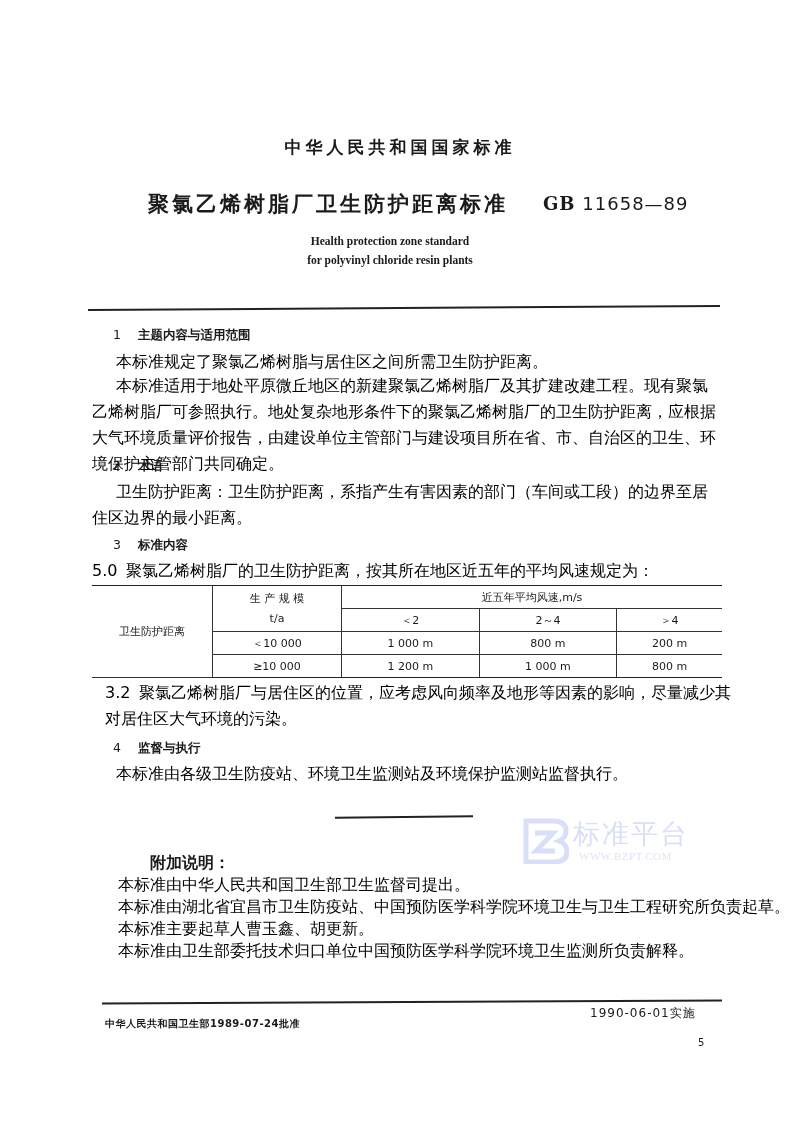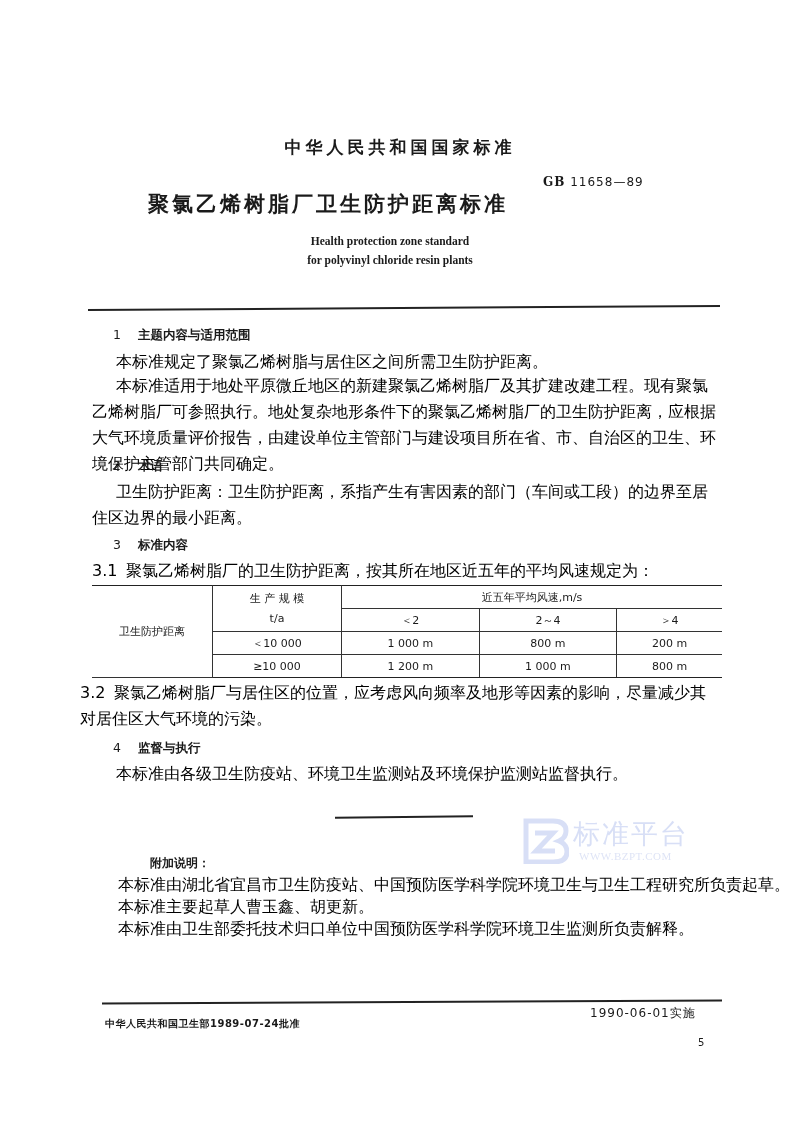--- a/index.html
+++ b/index.html
@@ -3,21 +3,21 @@
 <meta charset="utf-8">
 <style>
   html, body { margin: 0; padding: 0; }
   body {
     width: 800px; height: 1124px; background: #ffffff; position: relative; overflow: hidden;
     font-family: "DejaVu Serif", "Liberation Serif", serif; color: #1a1a1a;
   }
   .abs { position: absolute; }
   .national { left: 0; width: 800px; top: 136px; text-align: center; font-family: "DejaVu Sans", sans-serif; font-weight: bold; font-size: 17px; letter-spacing: 4px; }
   .title { left: 148px; top: 190px; font-family: "DejaVu Sans", sans-serif; font-weight: bold; font-size: 21px; letter-spacing: 3px; }
-  .gbcode { left: 543px; top: 175px; font-family: "DejaVu Sans", sans-serif; font-size: 12px; letter-spacing: 1px; }
+  .gbcode { left: 543px; top: 193px; font-family: "DejaVu Sans", sans-serif; font-size: 18px; letter-spacing: 1px; }
   .gbcode .gb { font-weight: bold; font-family: "DejaVu Serif", serif; }
   .en { left: 0; width: 800px; text-align: center; font-family: "Liberation Serif", serif; font-weight: bold; font-size: 11.5px; }
   .en1 { top: 235px; left: -10px; }
   .en2 { top: 254px; left: -10px; }
   .rule { background: #222; height: 1.5px; }
   .h { font-family: "DejaVu Sans", sans-serif; font-weight: bold; font-size: 12.5px; margin-left: 23px; }
   .h .num { display: inline-block; width: 25px; font-weight: normal; }
   .p { font-family: "DejaVu Sans", sans-serif; font-size: 16px; line-height: 26px; color: #000000; }
   .indent { text-indent: 24px; }
   table.std { position: absolute; left: 92px; top: 585px; width: 630px; border-collapse: collapse; font-family: "DejaVu Sans", sans-serif; font-size: 11px; }
@@ -57,21 +57,21 @@
 
 <div class="abs h" style="left:90px; top:458px;">
   <span class="num">2</span><span>术语</span>
 </div>
 <div class="abs p indent" style="left:92px; top:479px; width:628px;">卫生防护距离：卫生防护距离，系指产生有害因素的部门（车间或工段）的边界至居住区边界的最小距离。</div>
 
 <div class="abs h" style="left:90px; top:537px;">
   <span class="num">3</span><span>标准内容</span>
 </div>
 <div class="abs p" style="left:92px; top:558px; width:628px;">
-  <span style="display:inline-block; width:34px;">3.1</span><span>聚氯乙烯树脂厂的卫生防护距离，按其所在地区近五年的平均风速规定为：</span>
+  <span style="display:inline-block; width:34px;">5.0</span><span>聚氯乙烯树脂厂的卫生防护距离，按其所在地区近五年的平均风速规定为：</span>
 </div>
 
 <table class="std">
   <tbody>
       <tr>
     <td class="first" rowspan="4"><span>卫生防护距离</span></td>
     <td rowspan="2" style="width:128px; line-height:20px;">
       <div>生 产 规 模</div>
       <div>t/a</div>
     </td>
@@ -90,21 +90,21 @@
   </tr>
   <tr>
     <td>≥10 000</td>
     <td>1 200 m</td>
     <td>1 000 m</td>
     <td class="last">800 m</td>
   </tr>
 </tbody>
   </table>
 
-<div class="abs p" style="left:80px; top:680px; width:628px;">
+<div class="abs p" style="left:105px; top:680px; width:628px;">
   <span style="display:inline-block; width:34px;">3.2</span><span>聚氯乙烯树脂厂与居住区的位置，应考虑风向频率及地形等因素的影响，尽量减少其对居住区大气环境的污染。</span>
 </div>
 
 <div class="abs h" style="left:90px; top:740px;">
   <span class="num">4</span><span>监督与执行</span>
 </div>
 <div class="abs p indent" style="left:92px; top:761px; width:628px;">本标准由各级卫生防疫站、环境卫生监测站及环境保护监测站监督执行。</div>
 
 <div class="abs rule" style="left:335px; top:816px; width:138px; transform: rotate(-0.6deg);"></div>
 
@@ -113,21 +113,22 @@
     <path d="M3 3 H30 Q43 3 43 13 Q43 20 36 23 Q44 26 44 34 Q44 44 30 44 H3 Z" fill="none" stroke="#b9c6ef" stroke-width="5"></path>
     <path d="M12 15 H30 L13 33 H32" fill="none" stroke="#b9c6ef" stroke-width="5"></path>
   </svg>
   <div class="wm-text">
     <div class="wm-cn">标准平台</div>
     <div class="wm-url">WWW.BZPT.COM</div>
   </div>
 </div>
 
 <div class="abs" style="left:118px; top:852px;">
-  <div class="h" style="font-size:12px; line-height:22px;padding-left:9px;">附加说明：</div>
+  <div class="h" style="font-size:16px; line-height:22px;padding-left:9px;">附加说明：</div>
+  <div class="p" style="line-height:22px;">本标准由中华人民共和国卫生部卫生监督司提出。</div>
   <div class="p" style="line-height:22px;">本标准由湖北省宜昌市卫生防疫站、中国预防医学科学院环境卫生与卫生工程研究所负责起草。</div>
   <div class="p" style="line-height:22px;">本标准主要起草人曹玉鑫、胡更新。</div>
   <div class="p" style="line-height:22px;">本标准由卫生部委托技术归口单位中国预防医学科学院环境卫生监测所负责解释。</div>
 </div>
 
 <div class="abs rule" style="left:102px; top:1001px; width:620px; transform: rotate(-0.3deg);"></div>
 <div class="abs footer-left">中华人民共和国卫生部1989-07-24批准</div>
 <div class="abs footer-right">1990-06-01实施</div>
 <div class="abs page">5</div>
 

